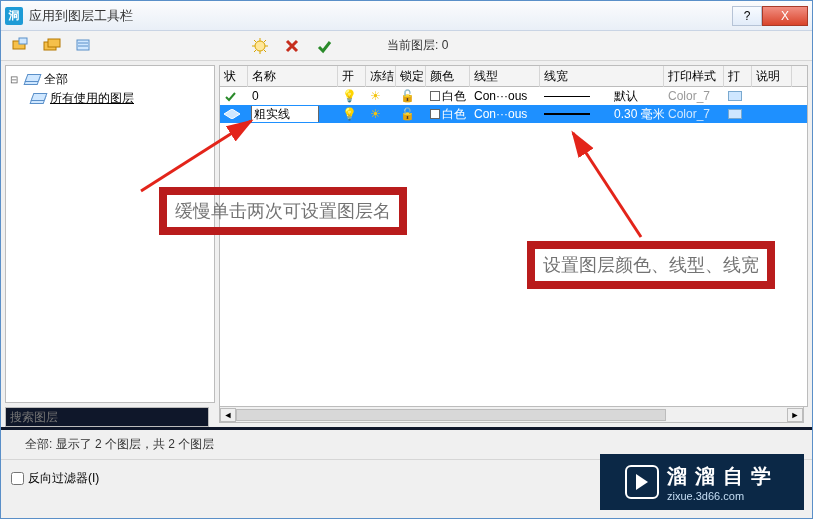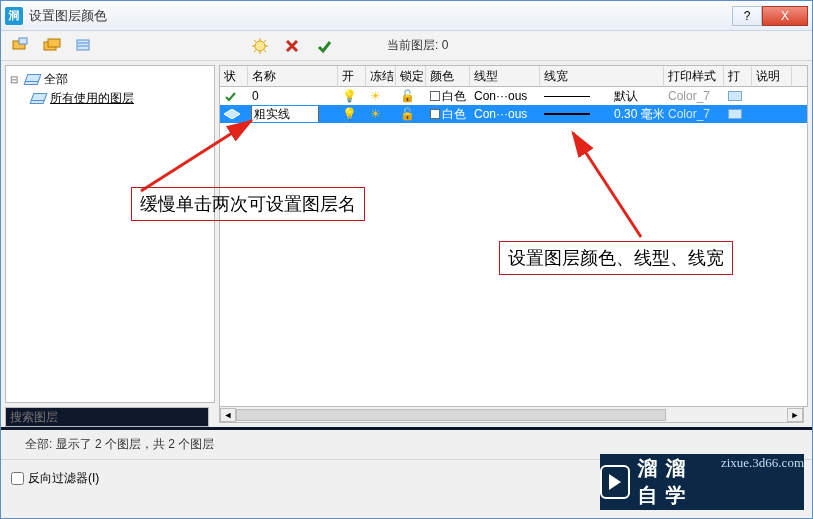--- a/index.html
+++ b/index.html
@@ -51,38 +51,38 @@
   .hscroll .arrow{ width:16px; height:14px; border:1px solid #bcbcbc; background:#efefef; display:flex;align-items:center;justify-content:center; font-size:9px;}
   .hscroll .track{ flex:1; height:14px; position:relative;}
   .hscroll .thumb{ position:absolute; left:0; width:78%; height:12px; top:1px; background:#d8d8d8; border:1px solid #bcbcbc;}
   .status { padding: 6px 24px; border-top:3px solid #0f172a; color:#333;}
   .footer { display:flex; align-items:center; padding:6px 10px; gap:24px; border-top:1px solid #d6d6d6;}
   .footer .spacer{ flex:1;}
   .chk { display:flex; align-items:center; gap:4px;}
   .chk input{ width:13px;height:13px;}
   .btn { width:84px; height:24px; border:1px solid #9e9e9e; background:linear-gradient(#fdfdfd,#e6e6e6); cursor:pointer; font-size:12px;}
   
-  .anno-box { position:absolute; border:1px solid #b91c1c; color:#000000; font-size:18px; padding:4px 8px; background:transparent; font-weight:500;}
+  .anno-box { position:absolute; border:8px solid #b91c1c; color:#737373; font-size:18px; padding:4px 8px; background:transparent; font-weight:500;margin-left:28px;}
   .arrow-svg{ position:absolute; }
   .watermark{ position:absolute; right:8px; bottom:8px; width:204px; height:56px; background:#0b2846; color:#fff; display:flex; align-items:center; justify-content:center; gap:8px;}
   .watermark .play{ width:34px;height:34px;border:2px solid #fff; border-radius:6px; display:flex;align-items:center;justify-content:center;}
   .watermark .play span{ display:block;width:0;height:0;border-left:12px solid #fff;border-top:8px solid transparent;border-bottom:8px solid transparent;}
-  .watermark .txt{ display:flex; flex-direction:row; align-items:flex-start;}
+  .watermark .txt{ display:flex; flex-direction:column; align-items:flex-start;}
   .watermark .big{ font-size:20px; font-weight:700; letter-spacing:8px;}
-  .watermark .small{ font-size:13px; color:#c4ddf3;font-family:Liberation Serif, serif;}
+  .watermark .small{ font-size:11px; color:#c4ddf3;}
   .printer-ico{ width:14px;height:10px;border:1px solid #7aa9cf;background:#cfe7ff;display:inline-block;}
 </style>
 </head>
 <body>
 
 <div class="window">
 
   <div class="titlebar">
     <div class="app-icon">洞</div>
-    <div class="title">设置图层颜色</div>
+    <div class="title">应用到图层工具栏</div>
     <div class="winbtns">
       <div class="winbtn help">?</div>
       <div class="winbtn close">X</div>
     </div>
   </div>
 
   <div class="toolbar">
     <span class="tb-icon">
       <svg width="18" height="18">
           <rect x="2" y="4" width="12" height="8" fill="#f6c04a" stroke="#b57900"></rect>

